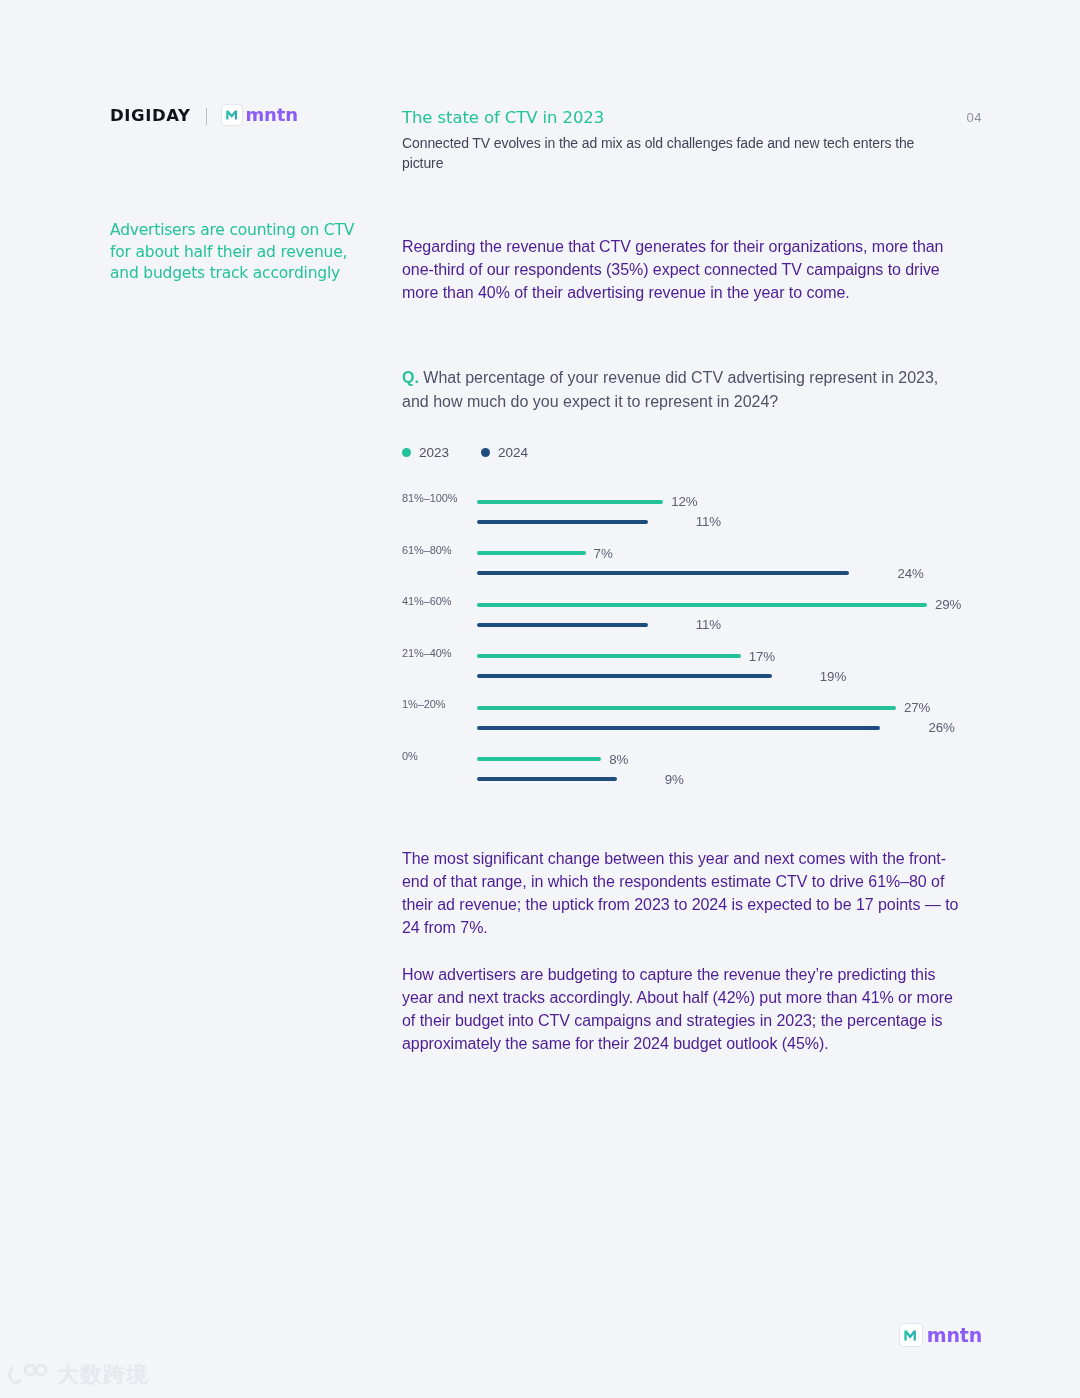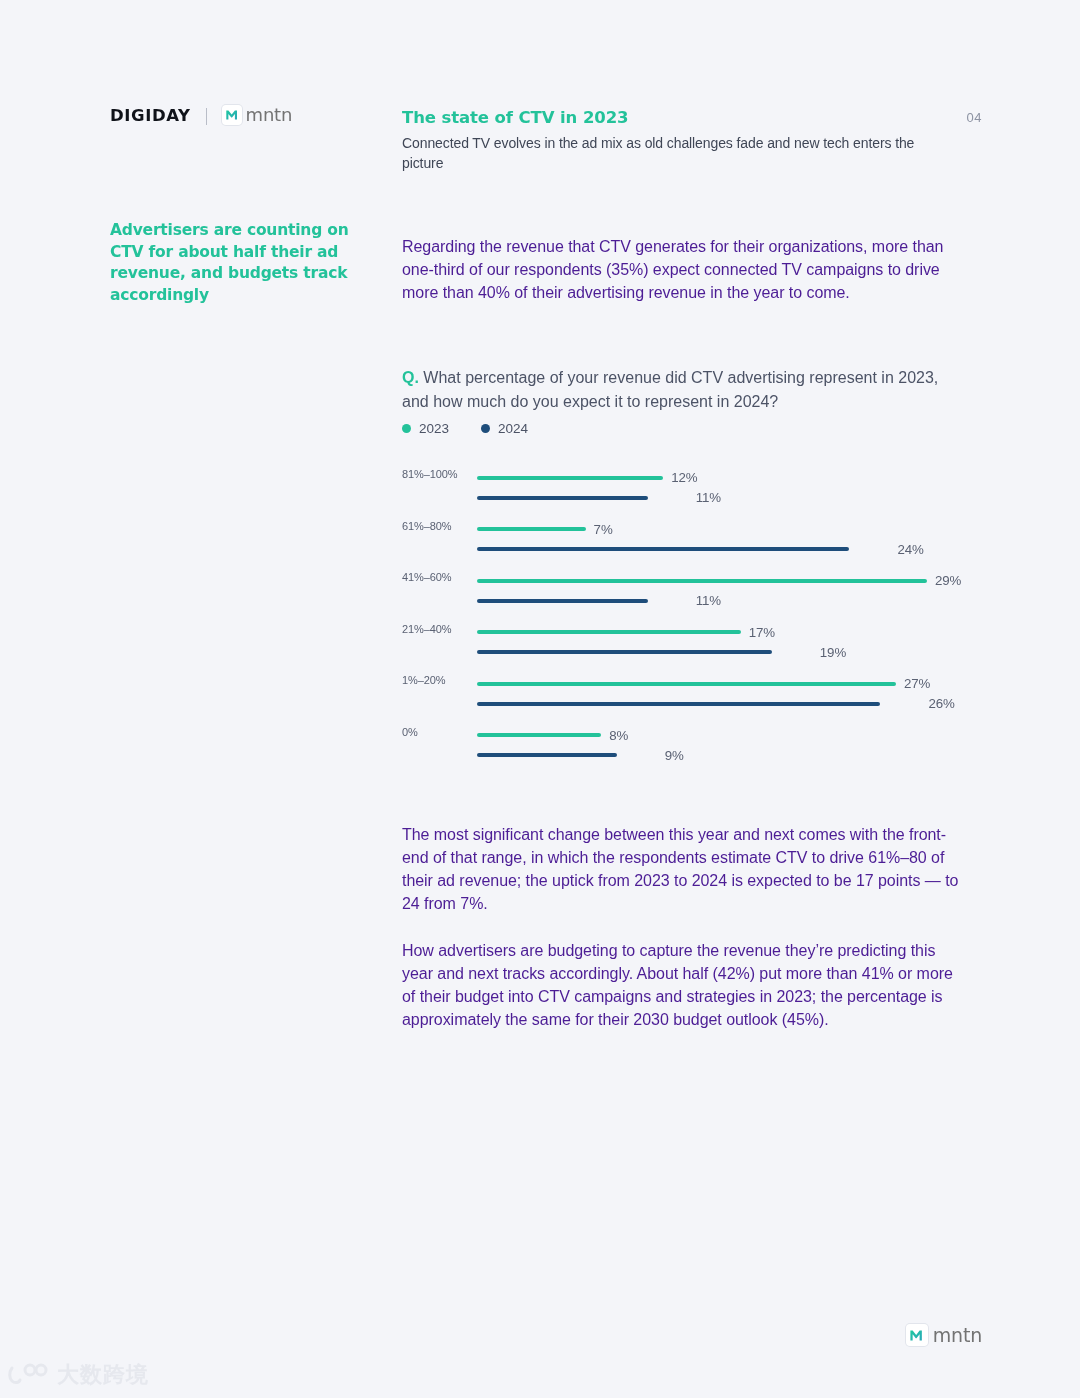--- a/index.html
+++ b/index.html
@@ -54,35 +54,35 @@
     border-radius: 4px;
     background: #ffffff;
     box-shadow: 0 0 0 1px #e2e5ec;
     display: flex;
     align-items: center;
     justify-content: center;
   }
   .mntn-word {
     font-family: "DejaVu Sans", sans-serif;
     font-size: 18px;
-    font-weight: 400;
+    font-weight: 700;
     letter-spacing: -0.2px;
-    color: #737373;
+    color: #8b5cf6;
   }
 
   .header-text {
     position: absolute;
     left: 402px;
     top: 108px;
     width: 520px;
   }
   .header-title {
     font-family: "DejaVu Sans", sans-serif;
     font-size: 16.5px;
-    font-weight: 700;
+    font-weight: 400;
     color: #23c29a;
     letter-spacing: -0.1px;
     margin-bottom: 6px;
   }
   .header-sub {
     font-size: 14px;
     line-height: 20px;
     color: #3f4656;
     letter-spacing: -0.1px;
   }
@@ -96,21 +96,21 @@
   }
 
   
   .section-heading {
     position: absolute;
     left: 110px;
     top: 220px;
     width: 245px;
     font-family: "DejaVu Sans", sans-serif;
     font-size: 15.5px;
-    font-weight: 700;
+    font-weight: 400;
     line-height: 21.5px;
     color: #23c29a;
     letter-spacing: -0.2px;
   }
 
   
   .main-col {
     position: absolute;
     left: 402px;
     top: 219px;
@@ -130,21 +130,21 @@
     color: #4c5366;
     width: 560px;
   }
   .q-marker {
     font-weight: 700;
     color: #23c29a;
   }
 
   
   .legend {
-    margin-top: 8px;
+    margin-top: 32px;
     display: flex;
     align-items: center;
     gap: 32px;
   }
   .legend-item {
     display: flex;
     align-items: center;
     gap: 8px;
     font-size: 13.5px;
     color: #4c5366;
@@ -351,21 +351,21 @@
           </div>
           <div class="bar-row r2">
             <div class="bar bar-2024" style="width: 139.655px;"></div>
             <span class="bar-value">9%</span>
           </div>
         </div>
       </div>
 
     <div class="after-chart">
       <p class="body-par">The most significant change between this year and next comes with the front-end of that range, in which the respondents estimate CTV to drive 61%–80 of their ad revenue; the uptick from 2023 to 2024 is expected to be 17 points — to 24 from 7%.</p>
-      <p class="body-par">How advertisers are budgeting to capture the revenue they’re predicting this year and next tracks accordingly. About half (42%) put more than 41% or more of their budget into CTV campaigns and strategies in 2023; the percentage is approximately the same for their 2030 budget outlook (45%).</p>
+      <p class="body-par">How advertisers are budgeting to capture the revenue they’re predicting this year and next tracks accordingly. About half (42%) put more than 41% or more of their budget into CTV campaigns and strategies in 2023; the percentage is approximately the same for their 2024 budget outlook (45%).</p>
     </div>
   </div>
 
   <div class="footer-logo">
     <span class="mntn-mark">
       <svg width="15" height="15" viewBox="0 0 14 14" aria-hidden="true">
         <defs>
           <linearGradient id="mg2" x1="0" y1="0" x2="1" y2="1">
             <stop offset="0%" stop-color="#1ec8a0"></stop>
             <stop offset="100%" stop-color="#2aa7b8"></stop>

